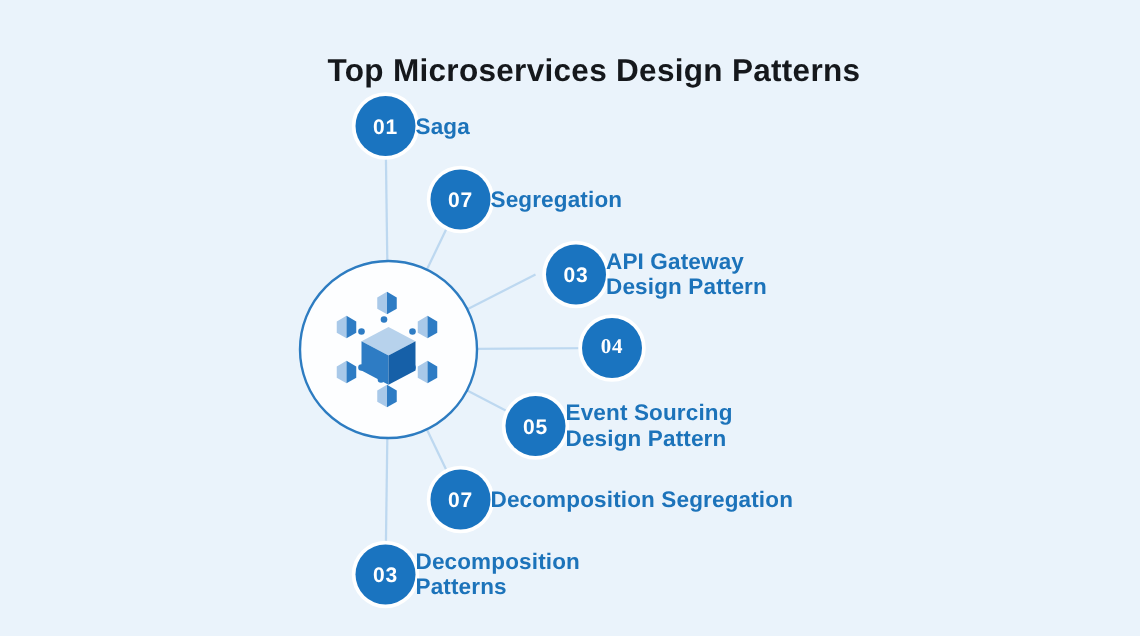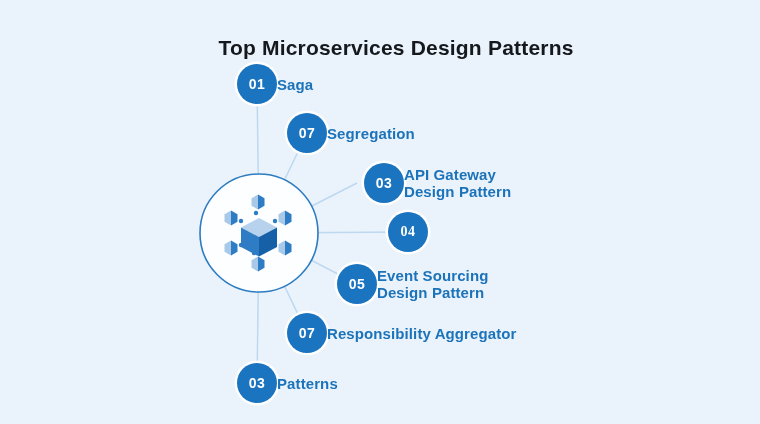--- a/index.html
+++ b/index.html
@@ -164,24 +164,25 @@
     <div class="badge">05</div>
     <div class="label">
       <span>Event Sourcing</span>
       <span>Design Pattern</span>
     </div>
   </div>
 
   <div class="item item-6">
     <div class="badge">07</div>
     <div class="label">
-      <span>Responsibility Aggregator</span>
+      <span>Decomposition Segregation</span>
     </div>
   </div>
 
   <div class="item item-7">
     <div class="badge">03</div>
     <div class="label">
+      <span>Decomposition</span>
       <span>Patterns</span>
     </div>
   </div>
 
 </div>
 
 </body></html>

